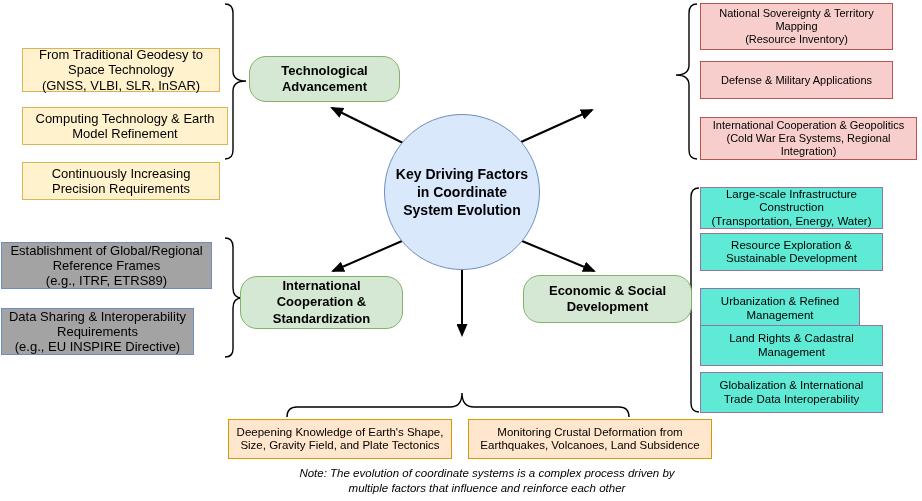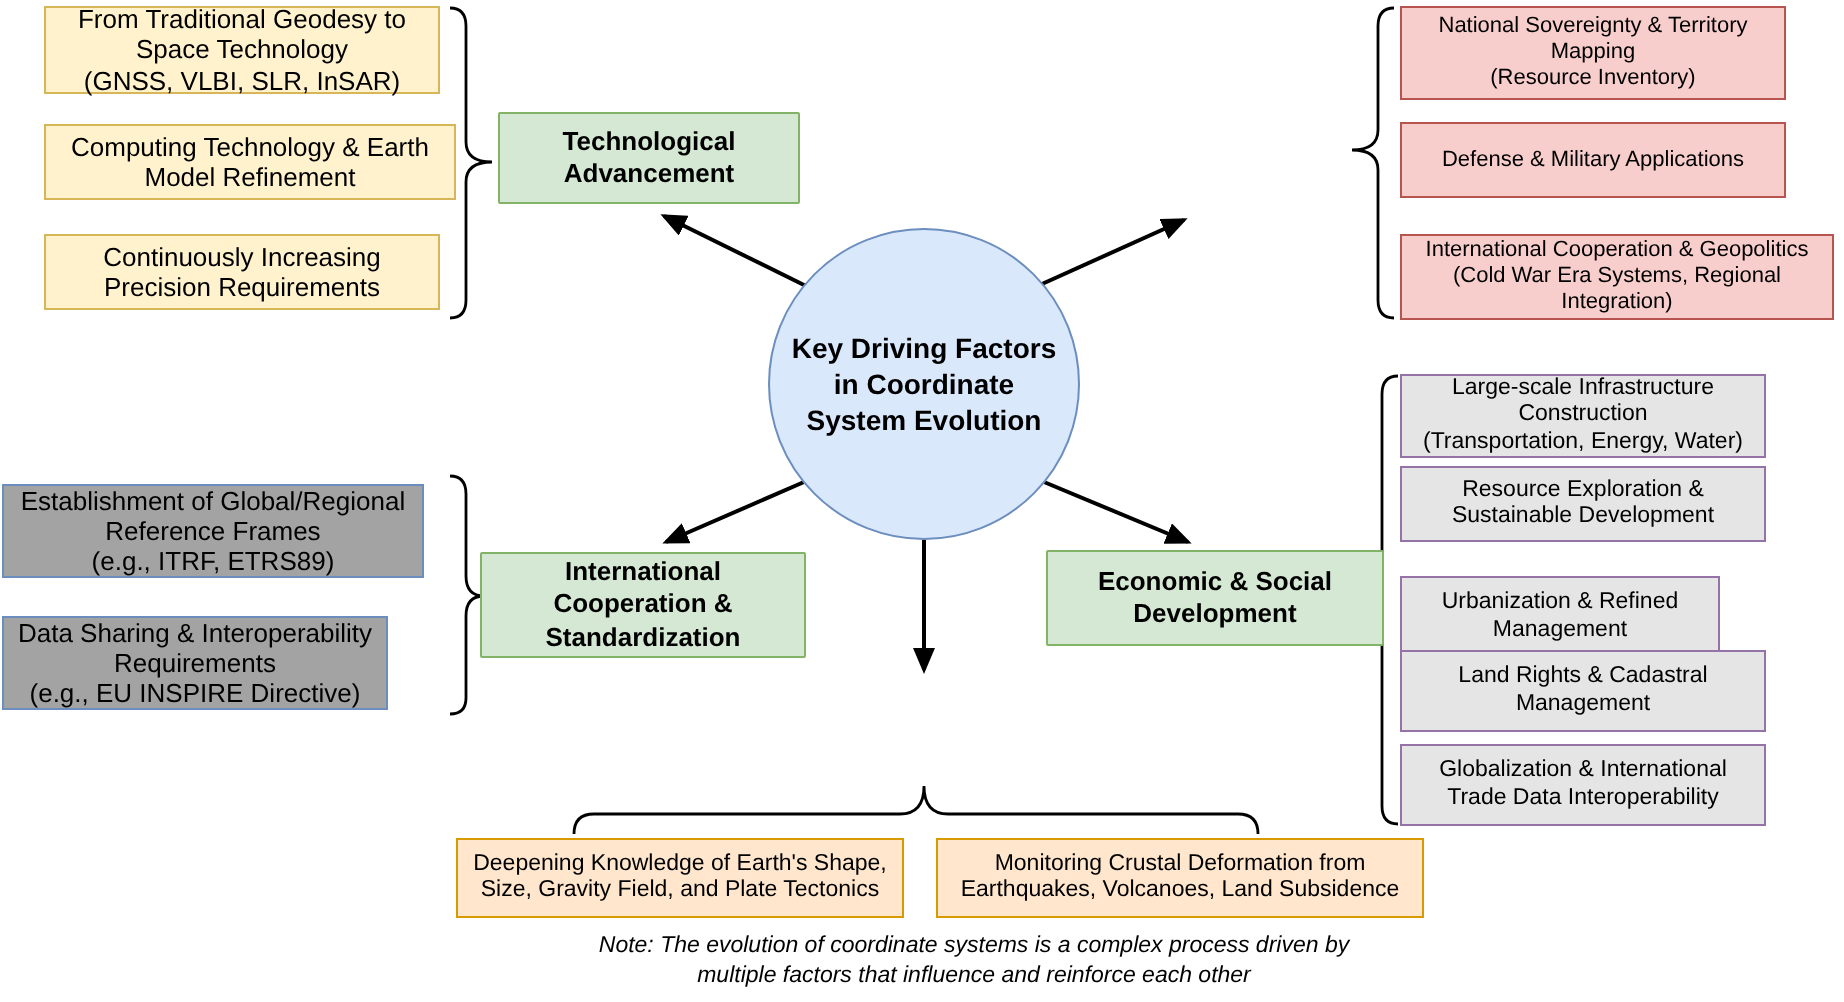--- a/index.html
+++ b/index.html
@@ -7,27 +7,27 @@
     position:relative;width:922px;height:501px;background:#ffffff;
     font-family:"Liberation Sans","DejaVu Sans",sans-serif;color:#000;
     overflow:hidden;
   }
   .lines{position:absolute;left:0;top:0;width:922px;height:501px;}
   .box{
     position:absolute;display:flex;align-items:center;justify-content:center;
     text-align:center;white-space:pre-line;box-sizing:border-box;
     padding:2px 3px;line-height:1.16;
   }
-  .yellow{background:#fff2cc;border:1px solid #d6b656;font-size:13px;}
+  .yellow{background:#fff2cc;border:1px solid #d6b656;font-size:13px;margin-top:45px;}
   .blue{background:#a3a3a3;border:1px solid #6c8ebf;font-size:13px;}
   .red{background:#f8cecc;border:1px solid #b85450;font-size:11px;}
-  .purple{background:#e5e5e5;border:1px solid #9673a6;font-size:11.5px;}
+  .purple{background:#5eead4;border:1px solid #9673a6;font-size:11.5px;}
   .orange{background:#ffe6cc;border:1px solid #d79b00;font-size:11.5px;}
   .green{
-    background:#d5e8d4;border:1.5px solid #82b366;border-radius:1px;
+    background:#d5e8d4;border:1.5px solid #82b366;border-radius:17px;
     font-weight:bold;font-size:13px;line-height:1.25;
   }
   .circle{
     background:#dae8fc;border:1px solid #6c8ebf;border-radius:50%;
     font-weight:bold;font-size:14px;line-height:1.3;
   }
   .note{
     position:absolute;font-style:italic;font-size:11.5px;line-height:1.3;
     text-align:center;white-space:pre-line;
   }

